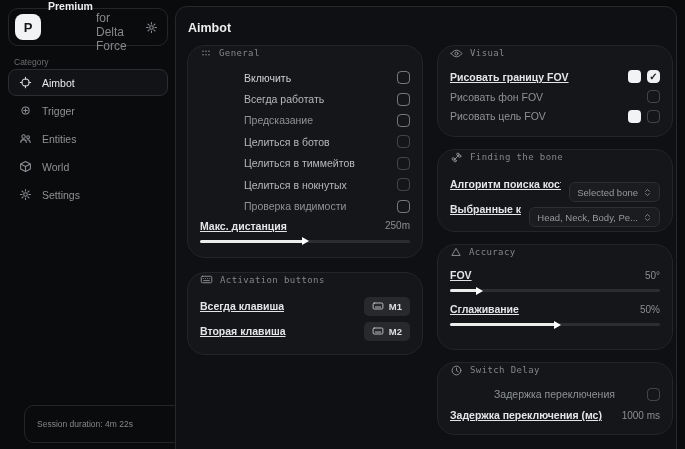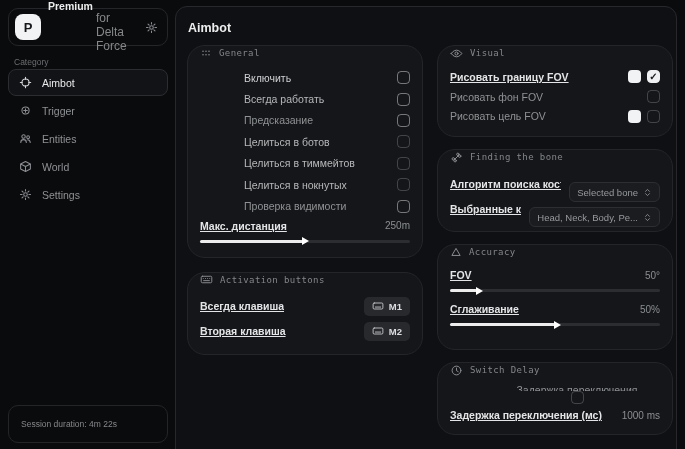--- a/index.html
+++ b/index.html
@@ -31,21 +31,21 @@
   .cat { position:absolute; left:14px; top:57px; font-size:8.5px; color:#6b6e72; }
   .nav { position:absolute; left:8px; top:69px; width:160px; display:flex; flex-direction:column; gap:1px; }
   .nav-item {
     height:27px; border:1px solid transparent; border-radius:8px;
     display:flex; align-items:center; gap:10px; padding:0 10px;
     font-size:10.5px; color:#8f9295; cursor:pointer;
   }
   .nav-item.active { border-color:#2b2d31; background:#121316; color:#e9eaeb; }
   .nav-item.active .icon { color:#d6d7d9; }
   .session {
-    position:absolute; left:8px; top:405px; width:160px; height:38px;
+    position:absolute; left:24px; top:405px; width:160px; height:38px;
     border:1px solid #232528; border-radius:10px;
     display:flex; align-items:center; padding:0 12px;
     font-size:8.5px; color:#85888b;
   }
 
   
   .content {
     position:absolute; left:175px; top:6px; width:502px; height:460px;
     background:#0f1013; border:1px solid #26282c; border-radius:12px;
   }
@@ -377,21 +377,21 @@
     <section class="panel">
       <div class="panel-head">
         <span class="icon">
           <svg width="13" height="13" viewBox="0 0 16 16" fill="none" stroke="currentColor" stroke-width="1.2" stroke-linecap="round">
               <circle cx="8" cy="8" r="5.4"></circle>
               <path d="M8 5v3.2l2.1 1.2"></path>
             </svg>
         </span>
         <span>Switch Delay</span>
       </div>
-      <div class="trow" style="height:20px;flex-direction:column;">
+      <div class="trow" style="height:20px;">
         <span class="lbl dim">Задержка переключения</span>
         <span class="cb dim"></span>
       </div>
       <div class="srow" style="margin-top:2px;">
         <span class="lbl bright">Задержка переключения (мс)</span>
         <span class="val">1000 ms</span>
       </div>
 
     </section>
   </div>

